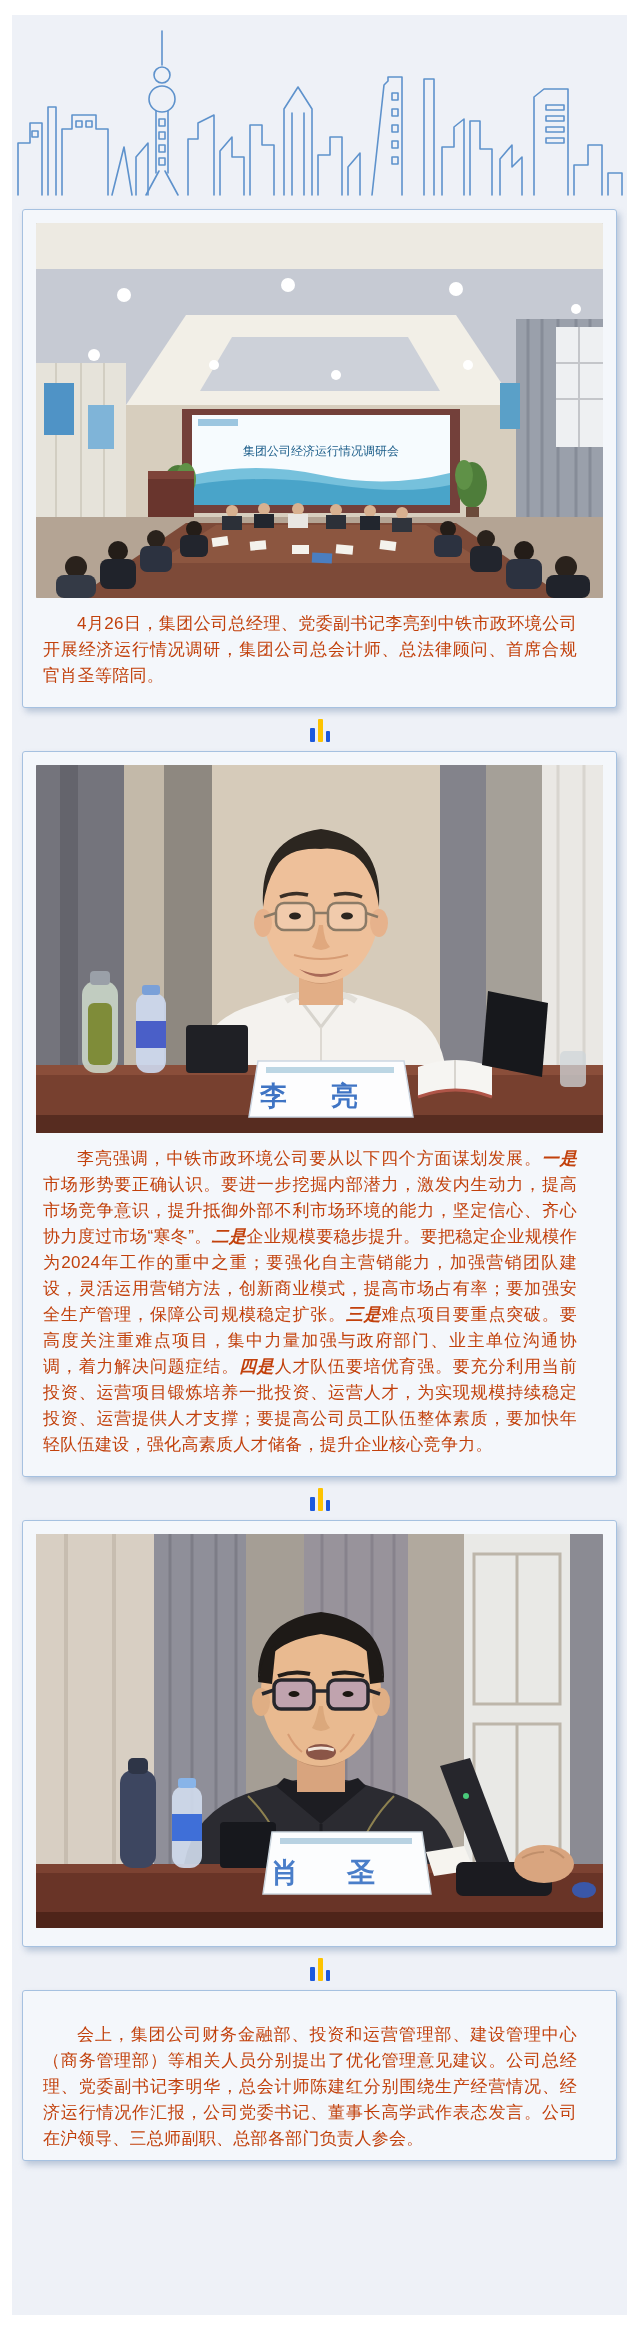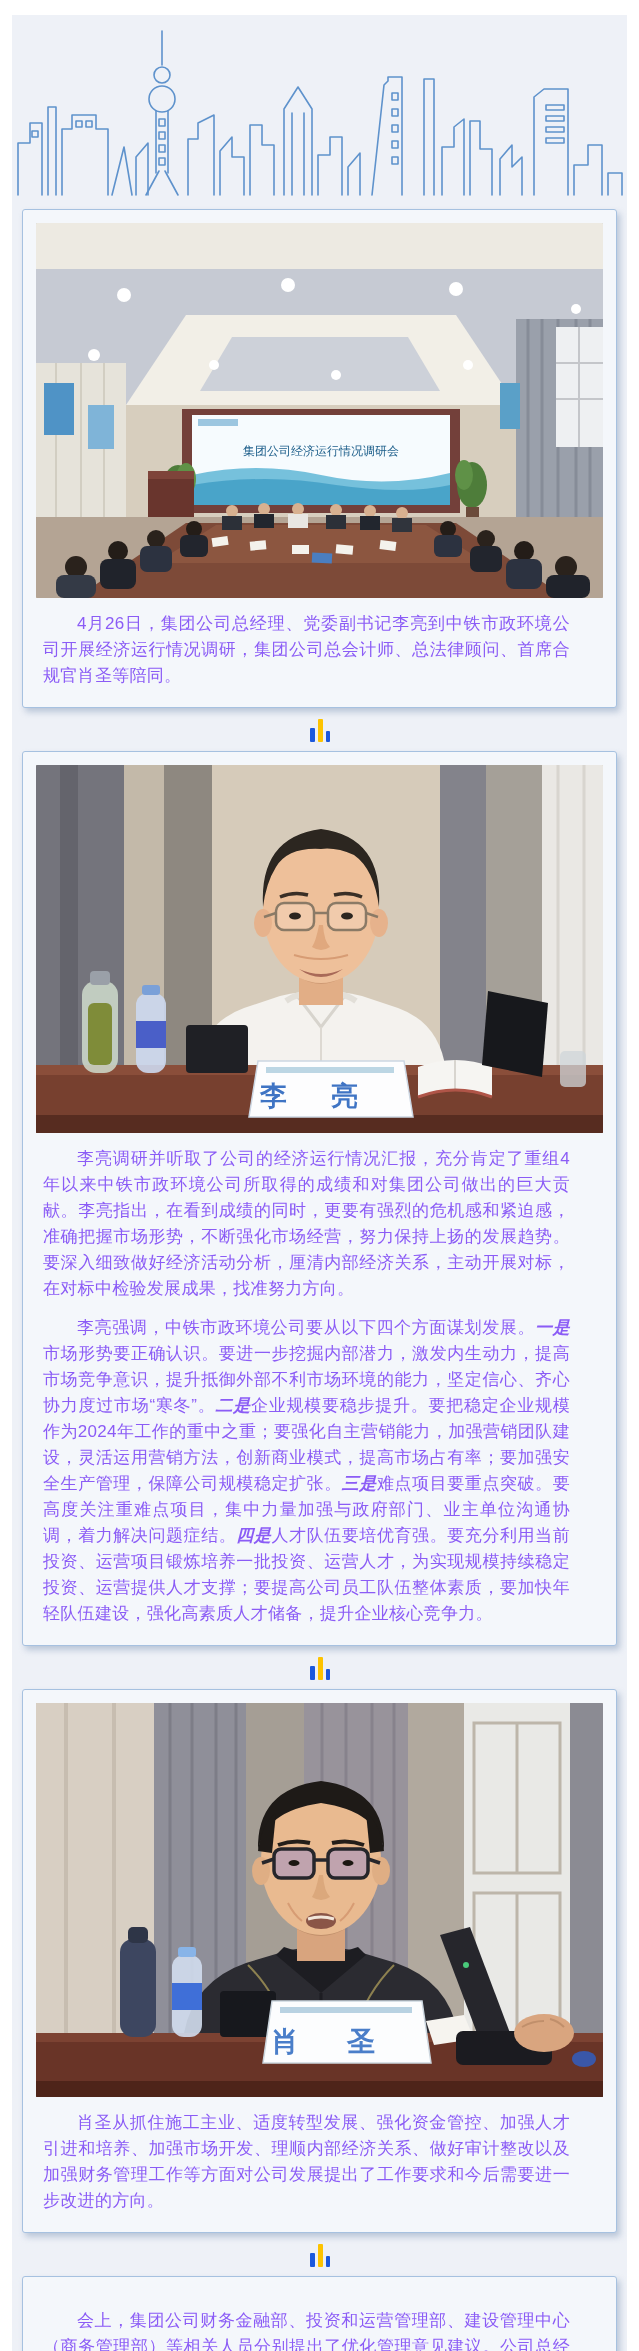--- a/index.html
+++ b/index.html
@@ -26,25 +26,25 @@
     padding:13px 23px 18px 13px;
   }
   .photo-frame{
     display:block;width:567px;overflow:hidden;border-radius:1px;
     background:#d8d2c6;
   }
   .photo-frame svg{display:block;}
   p.para{
     font-size:17px;
     line-height:26px;
-    color:#8b5cf6;
+    color:#c2410c;
     text-align:justify;
     text-indent:2em;
     letter-spacing:0.3px;
-    margin:13px 23px 0 7px;
+    margin:13px 16px 0 7px;
   }
   p.para .b{font-weight:bold;font-style:italic;}
   .divider{
     height:26px;
     margin:8px 0 9px 0;
     display:flex;
     justify-content:center;
     align-items:flex-end;
     gap:3px;
   }
@@ -290,21 +290,20 @@
 
         <path d="M382,302 Q420,288 456,302 L456,332 Q420,318 382,332 Z" fill="#f6f5f2"></path>
         <path d="M419,295 V325" stroke="#d8d5cf" stroke-width="2"></path>
         <path d="M382,332 Q420,318 456,332" stroke="#b05548" stroke-width="3" fill="none"></path>
 
         <polygon points="452,226 512,238 506,312 446,300" fill="#17181c"></polygon>
 
         <rect x="524" y="286" width="26" height="36" rx="5" fill="#cfd6da" opacity="0.75"></rect>
       </svg>
     </div>
-    <p class="para"><span>李亮调研并听取了公司的经济运行情况汇报，充分肯定了重组4年以来中铁市政环境公司所取得的成绩和对集团公司做出的巨大贡献。李亮指出，在看到成绩的同时，更要有强烈的危机感和紧迫感，准确把握市场形势，不断强化市场经营，努力保持上扬的发展趋势。要深入细致做好经济活动分析，厘清内部经济关系，主动开展对标，在对标中检验发展成果，找准努力方向。</span></p>
     <p class="para"><span>李亮强调，中铁市政环境公司要从以下四个方面谋划发展。</span><span class="b">一是</span><span>市场形势要正确认识。要进一步挖掘内部潜力，激发内生动力，提高市场竞争意识，提升抵御外部不利市场环境的能力，坚定信心、齐心协力度过市场“寒冬”。</span><span class="b">二是</span><span>企业规模要稳步提升。要把稳定企业规模作为2024年工作的重中之重；要强化自主营销能力，加强营销团队建设，灵活运用营销方法，创新商业模式，提高市场占有率；要加强安全生产管理，保障公司规模稳定扩张。</span><span class="b">三是</span><span>难点项目要重点突破。要高度关注重难点项目，集中力量加强与政府部门、业主单位沟通协调，着力解决问题症结。</span><span class="b">四是</span><span>人才队伍要培优育强。要充分利用当前投资、运营项目锻炼培养一批投资、运营人才，为实现规模持续稳定投资、运营提供人才支撑；要提高公司员工队伍整体素质，要加快年轻队伍建设，强化高素质人才储备，提升企业核心竞争力。</span></p>
   </div>
 
   <div class="divider">
     <i class="bar-left"></i>
     <i class="bar-mid"></i>
     <i class="bar-right"></i>
   </div>
 
   <div class="card">
@@ -382,21 +381,20 @@
         <polygon points="404,232 434,224 474,330 444,338" fill="#26262c"></polygon>
         <rect x="420" y="328" width="96" height="34" rx="7" fill="#1b1b20"></rect>
         <circle cx="430" cy="262" r="3" fill="#49c97a"></circle>
 
         <ellipse cx="508" cy="330" rx="30" ry="19" fill="#d9a57f"></ellipse>
         <path d="M486,324 Q496,318 508,318 M514,316 Q522,318 528,324" stroke="#c08f6b" stroke-width="2" fill="none"></path>
 
         <ellipse cx="548" cy="356" rx="12" ry="8" fill="#3a57a8"></ellipse>
       </svg>
     </div>
-    <p class="para"><span>肖圣从抓住施工主业、适度转型发展、强化资金管控、加强人才引进和培养、加强市场开发、理顺内部经济关系、做好审计整改以及加强财务管理工作等方面对公司发展提出了工作要求和今后需要进一步改进的方向。</span></p>
   </div>
 
   <div class="divider">
     <i class="bar-left"></i>
     <i class="bar-mid"></i>
     <i class="bar-right"></i>
   </div>
 
   <div class="card" style="padding-bottom:8px;">
     <p class="para" style="margin-top:18px;"><span>会上，集团公司财务金融部、投资和运营管理部、建设管理中心（商务管理部）等相关人员分别提出了优化管理意见建议。公司总经理、党委副书记李明华，总会计师陈建红分别围绕生产经营情况、经济运行情况作汇报，公司党委书记、董事长高学武作表态发言。公司在沪领导、三总师副职、总部各部门负责人参会。</span></p>

